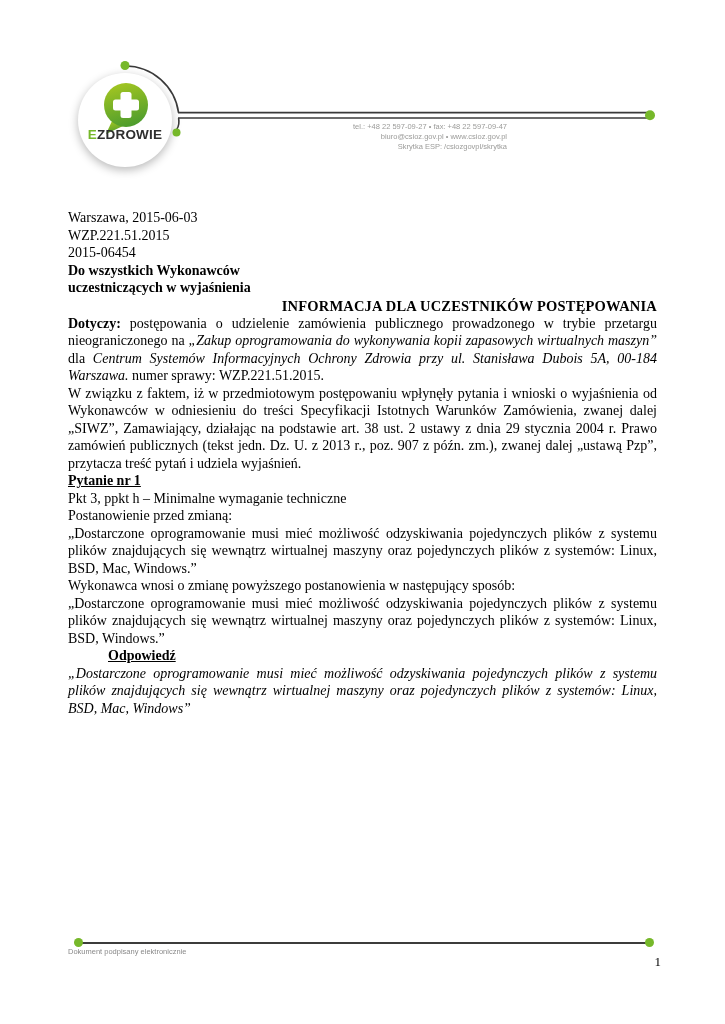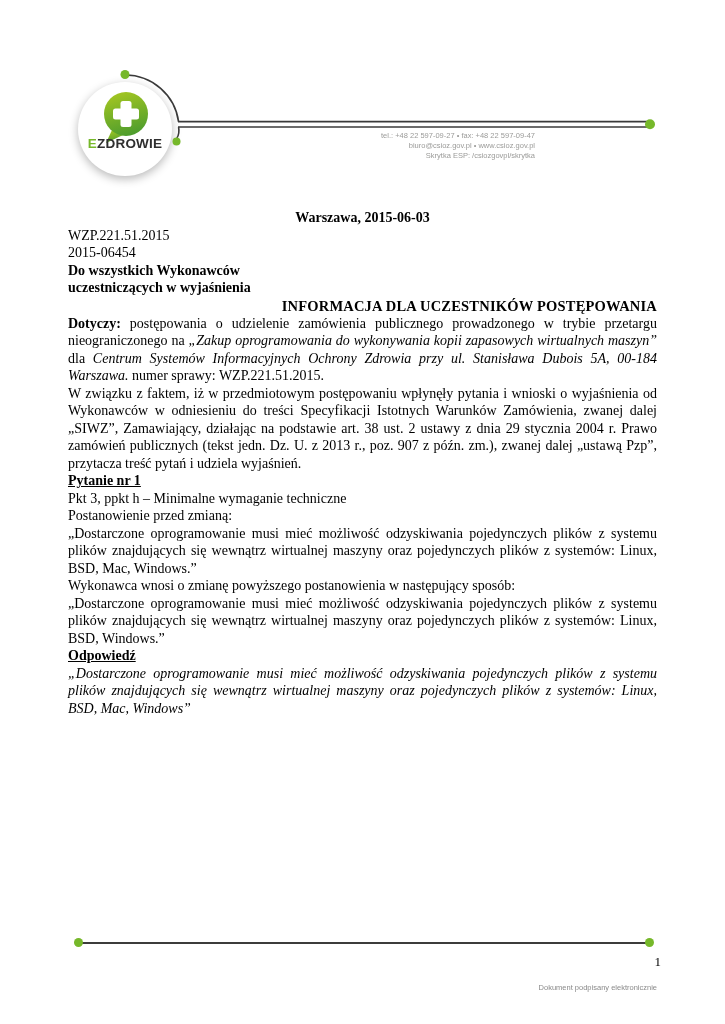--- a/index.html
+++ b/index.html
@@ -2,21 +2,21 @@
 <html lang="pl"><head>
 <meta charset="utf-8">
 <style>
   html,body { margin:0; padding:0; background:#ffffff; }
   .page {
     position:relative; width:725px; height:1024px; background:#ffffff;
     font-family:"Liberation Serif", serif; color:#000; overflow:hidden;
   }
 
   
-  .header { position:absolute; left:0; top:17px; width:575px; height:190px;padding-left:28px; }
+  .header { position:absolute; left:0; top:8px; width:575px; height:190px; }
   .connector { position:absolute; left:0; top:0; }
   .logo-circle {
     position:absolute; left:78px; top:65px; width:94px; height:94px;
     border-radius:50%; background:#ffffff;
     box-shadow:0 3px 10px rgba(0,0,0,0.28);
   }
   .bubble { position:absolute; left:99px; top:72px; }
   .brand {
     position:absolute; left:60px; top:119px; width:130px; text-align:center;
     font-family:"Liberation Sans", sans-serif; font-weight:bold;
@@ -30,38 +30,38 @@
   }
   .org-address {
     margin-top:3px; font-family:"Liberation Sans", sans-serif;
     font-size:7.5px; line-height:9.8px; color:#9b9b99;
   }
 
   
   .letter { position:absolute; left:68px; right:68px; top:209px;
             font-size:14px; line-height:17.5px; }
   .letter p, .letter div, .letter h1 { margin:0; padding:0; }
-  .date { text-align:center;font-weight:bold; }
+  .date { text-align:left; }
   .addressee { margin-top:26px; margin-left:328px; font-weight:bold; }
   .title { margin-top:40px; text-align:right; font-size:14.5px; line-height:18px;
            font-weight:bold; letter-spacing:0.2px; }
   .just { text-align:justify; }
   .mt-p1 { margin-top:29px; }
   .mt-p2 { margin-top:22px; }
   .mt-q  { margin-top:9px; }
   .mt-cur{ margin-top:13px; }
 
   
   .footer-line { position:absolute; left:79px; top:942px; width:570px; height:2px; background:#3c3c3b; }
   .footer-dot { position:absolute; width:9px; height:9px; border-radius:50%; background:#76b82a; }
   .footer-dot.left { left:74px; top:938px; }
   .footer-dot.right { left:645px; top:938px; }
   .signed-note {
-    position:absolute; left:68px; right:68px; top:947px; text-align:right;
-    font-family:"Liberation Sans", sans-serif; font-size:7.5px; color:#8a8a8a;margin-top:36px;
+    position:absolute; left:68px; right:68px; top:947px; text-align:left;
+    font-family:"Liberation Sans", sans-serif; font-size:7.5px; color:#8a8a8a;
   }
   .page-number { position:absolute; right:64px; top:954px; font-size:13px; }
 </style>
 </head>
 <body>
 
 <div class="page">
 
   <div class="header">
     <div class="logo-circle"></div>
@@ -114,21 +114,21 @@
 
     <p class="just mt-p1"><span style="font-weight: bold;">Dotyczy: </span><span>postępowania o udzielenie zamówienia publicznego prowadzonego w trybie przetargu nieograniczonego na </span><span style="font-style: italic;">„Zakup oprogramowania do wykonywania kopii zapasowych wirtualnych maszyn”</span><span> dla </span><span style="font-style: italic;">Centrum Systemów Informacyjnych Ochrony Zdrowia przy ul. Stanisława Dubois 5A, 00-184 Warszawa.</span><span> numer sprawy: WZP.221.51.2015.</span></p>
     <p class="just mt-p2"><span>W związku z faktem, iż w przedmiotowym postępowaniu wpłynęły pytania i wnioski o wyjaśnienia od Wykonawców w odniesieniu do treści Specyfikacji Istotnych Warunków Zamówienia, zwanej dalej „SIWZ”, Zamawiający, działając na podstawie art. 38 ust. 2 ustawy z dnia 29 stycznia 2004 r. Prawo zamówień publicznych (tekst jedn. Dz. U. z 2013 r., poz. 907 z późn. zm.), zwanej dalej „ustawą Pzp”, przytacza treść pytań i udziela wyjaśnień.</span></p>
 
     <p class="mt-q"><span style="font-weight: bold; text-decoration: underline;">Pytanie nr 1</span></p>
     <p><span>Pkt 3, ppkt h – Minimalne wymaganie techniczne</span></p>
     <p><span>Postanowienie przed zmianą:</span></p>
     <p class="just"><span>„Dostarczone oprogramowanie musi mieć możliwość odzyskiwania pojedynczych plików z systemu plików znajdujących się wewnątrz wirtualnej maszyny oraz pojedynczych plików z systemów: Linux, BSD, Mac, Windows.”</span></p>
     <p><span>Wykonawca wnosi o zmianę powyższego postanowienia w następujący sposób:</span></p>
     <p class="just"><span>„Dostarczone oprogramowanie musi mieć możliwość odzyskiwania pojedynczych plików z systemu plików znajdujących się wewnątrz wirtualnej maszyny oraz pojedynczych plików z systemów: Linux, BSD, Windows.”</span></p>
-    <p><span style="font-weight: bold; text-decoration: underline;">Odpowiedź</span></p>
+    <p><span style="font-weight: bold; text-decoration: underline; margin-left: 40px;">Odpowiedź</span></p>
     <p class="just"><span style="font-style: italic;">„Dostarczone oprogramowanie musi mieć możliwość odzyskiwania pojedynczych plików z systemu plików znajdujących się wewnątrz wirtualnej maszyny oraz pojedynczych plików z systemów: Linux, BSD, Mac, Windows”</span></p>
   </main>
 
   <div class="footer-line"></div>
   <div class="footer-dot left"></div>
   <div class="footer-dot right"></div>
   <div class="signed-note">Dokument podpisany elektronicznie</div>
   <div class="page-number">1</div>
 
 </div>

